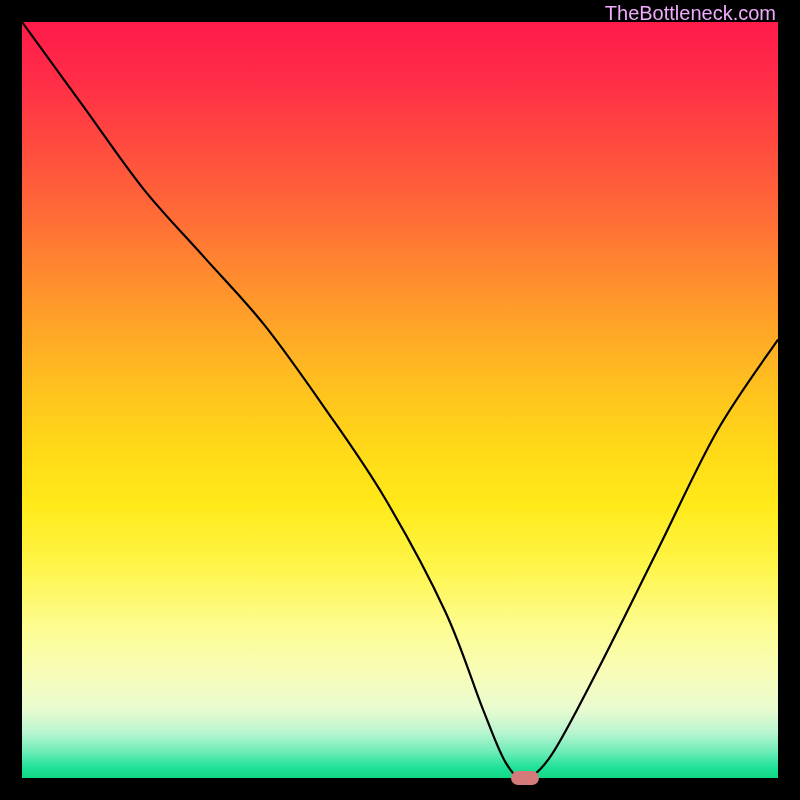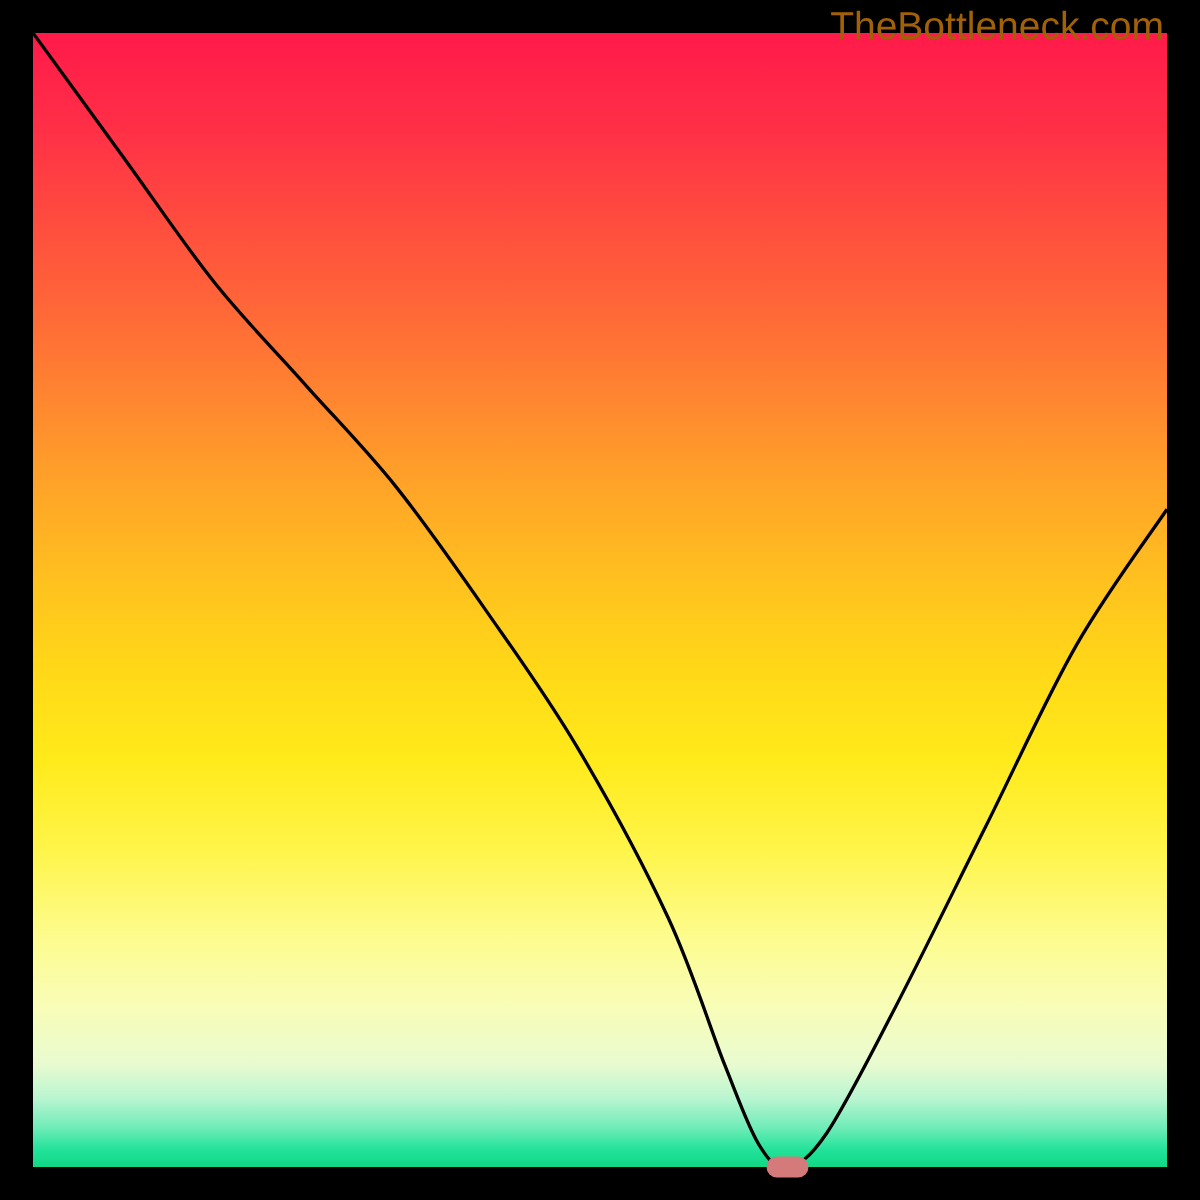--- a/index.html
+++ b/index.html
@@ -41,22 +41,22 @@
     #b8f5d0 94%,
     #70ecb8 96.5%,
     #22e29a 98.5%,
     #10d883 100%
   );
 }
 .watermark {
   position: absolute;
   top: 2px;
   right: 24px;
-  color: #a16207;
-  font-size: 26px;
+  color: #f0abfc;
+  font-size: 20px;
   font-weight: 500;
   z-index: 10;
 }
 svg.curve {
   position: absolute;
   top: 22px;
   left: 22px;
   width: 756px;
   height: 756px;
   z-index: 5;

